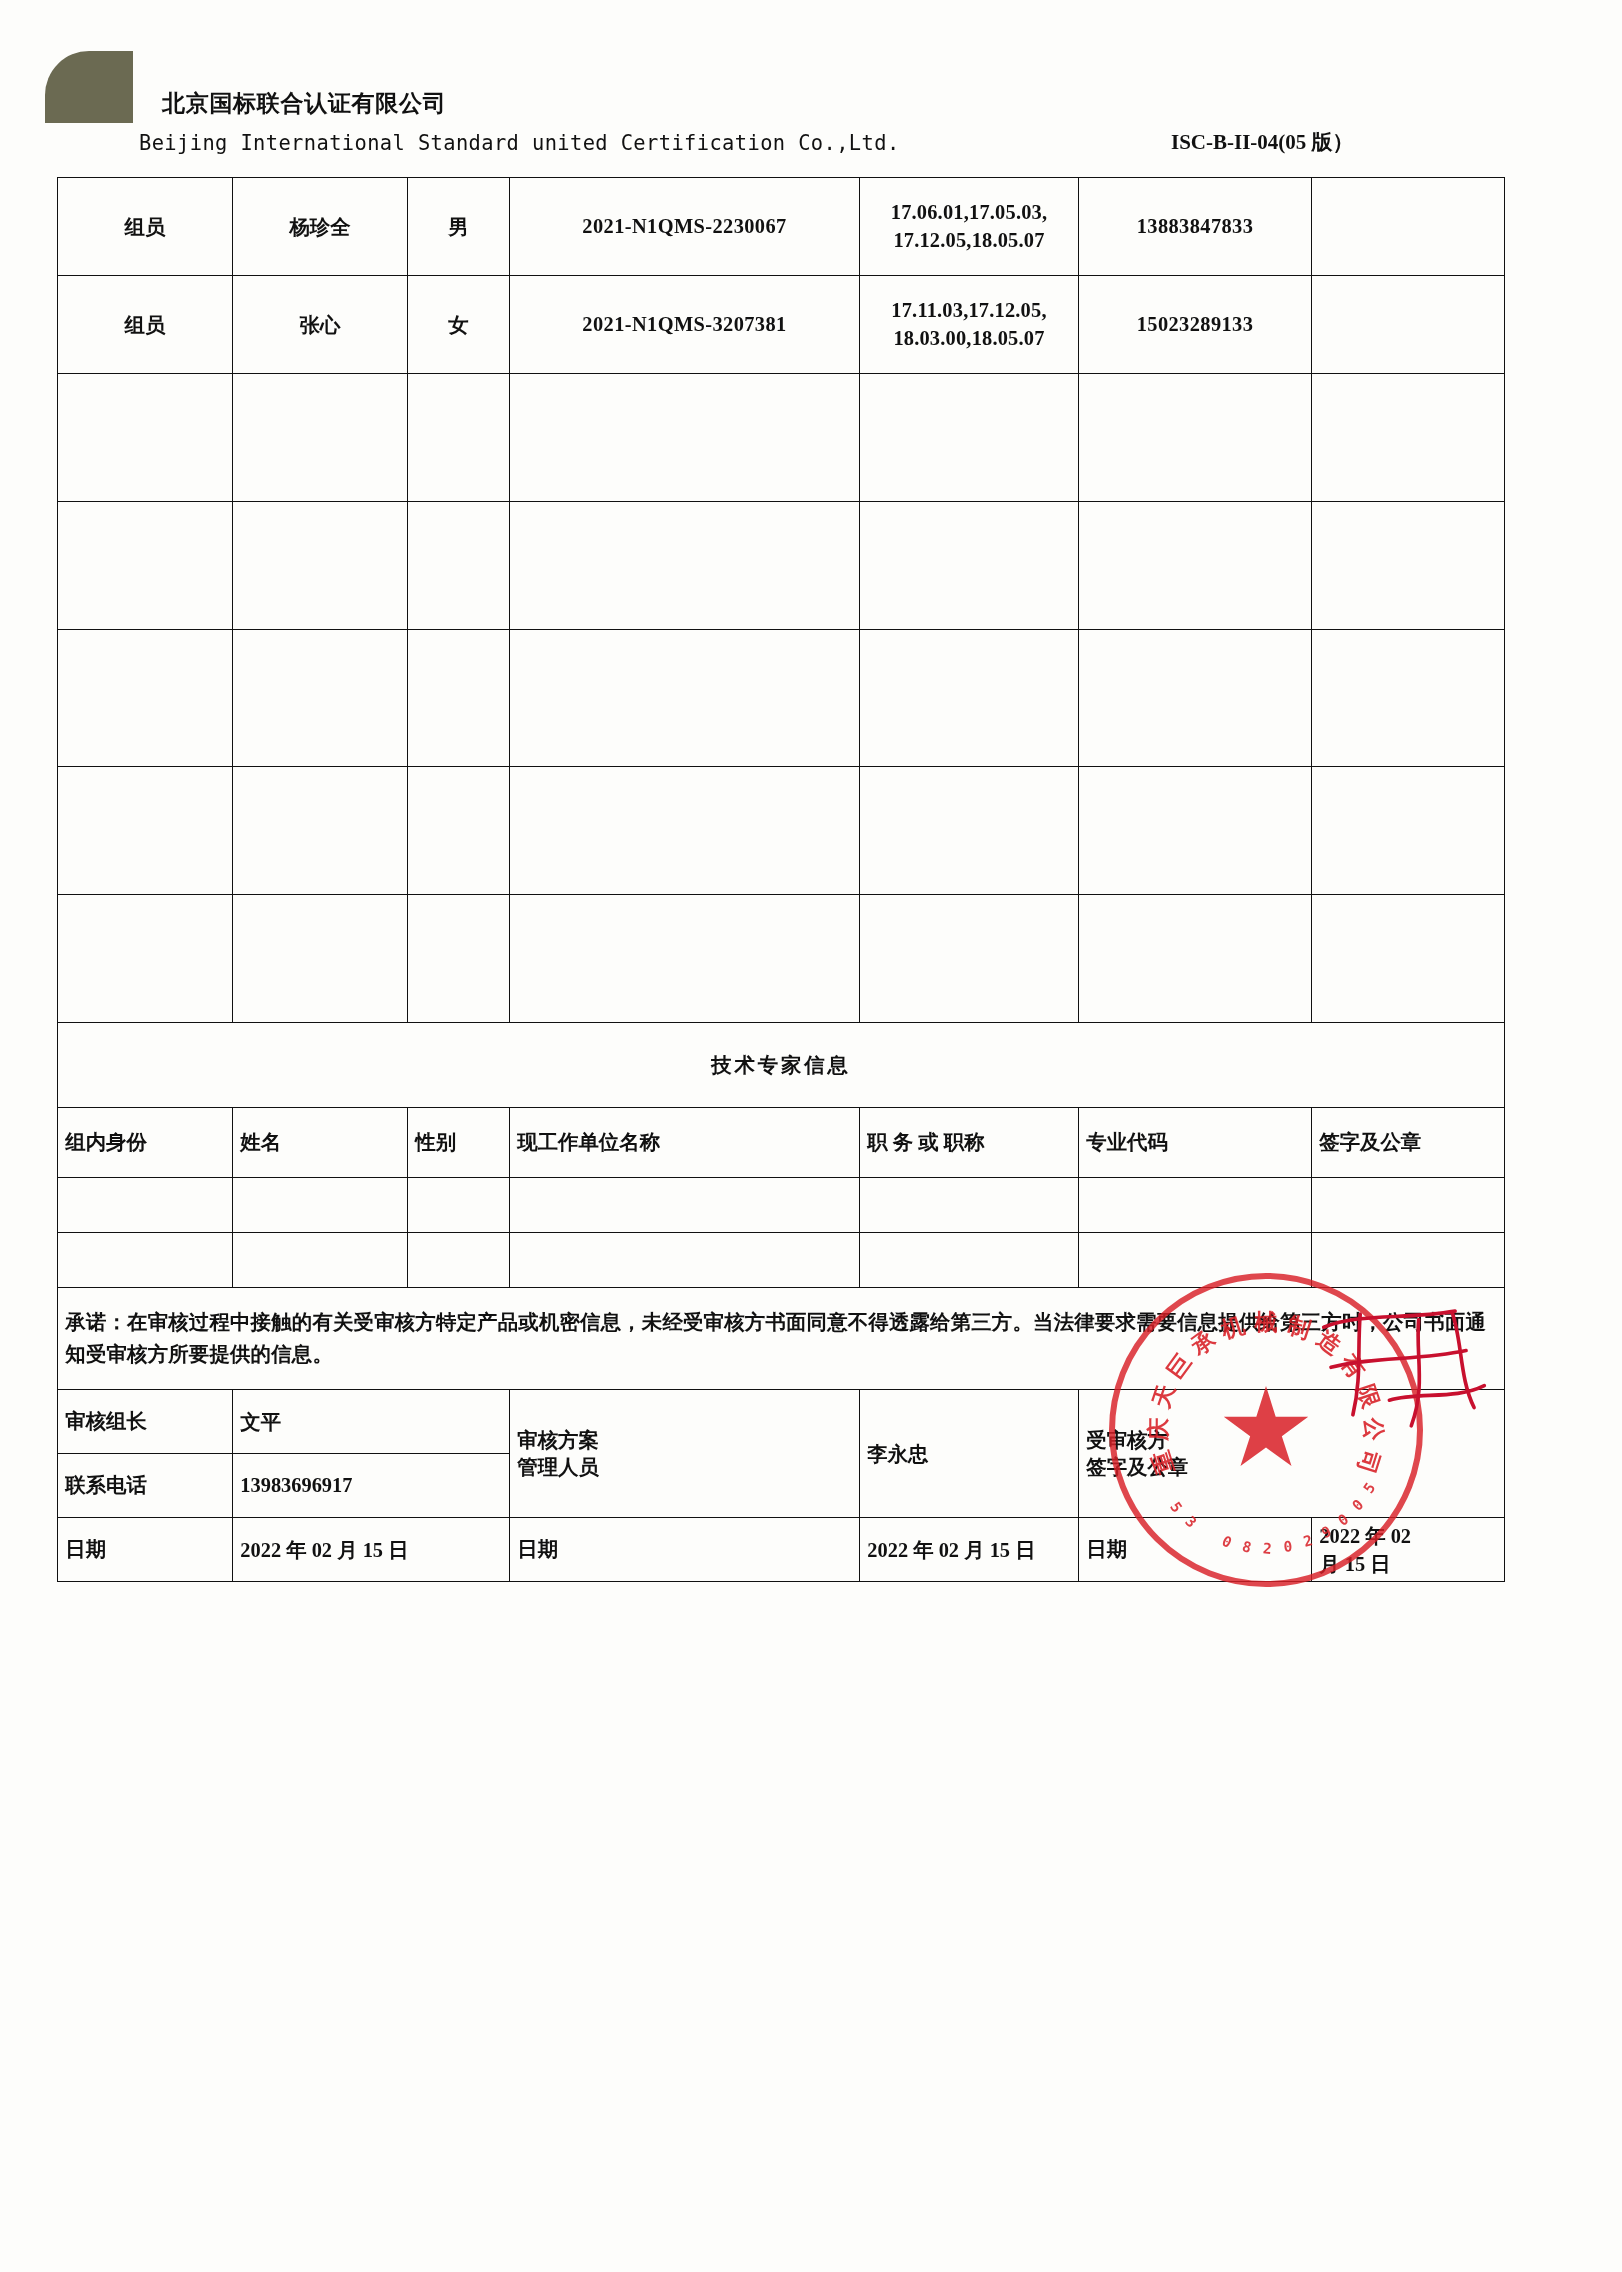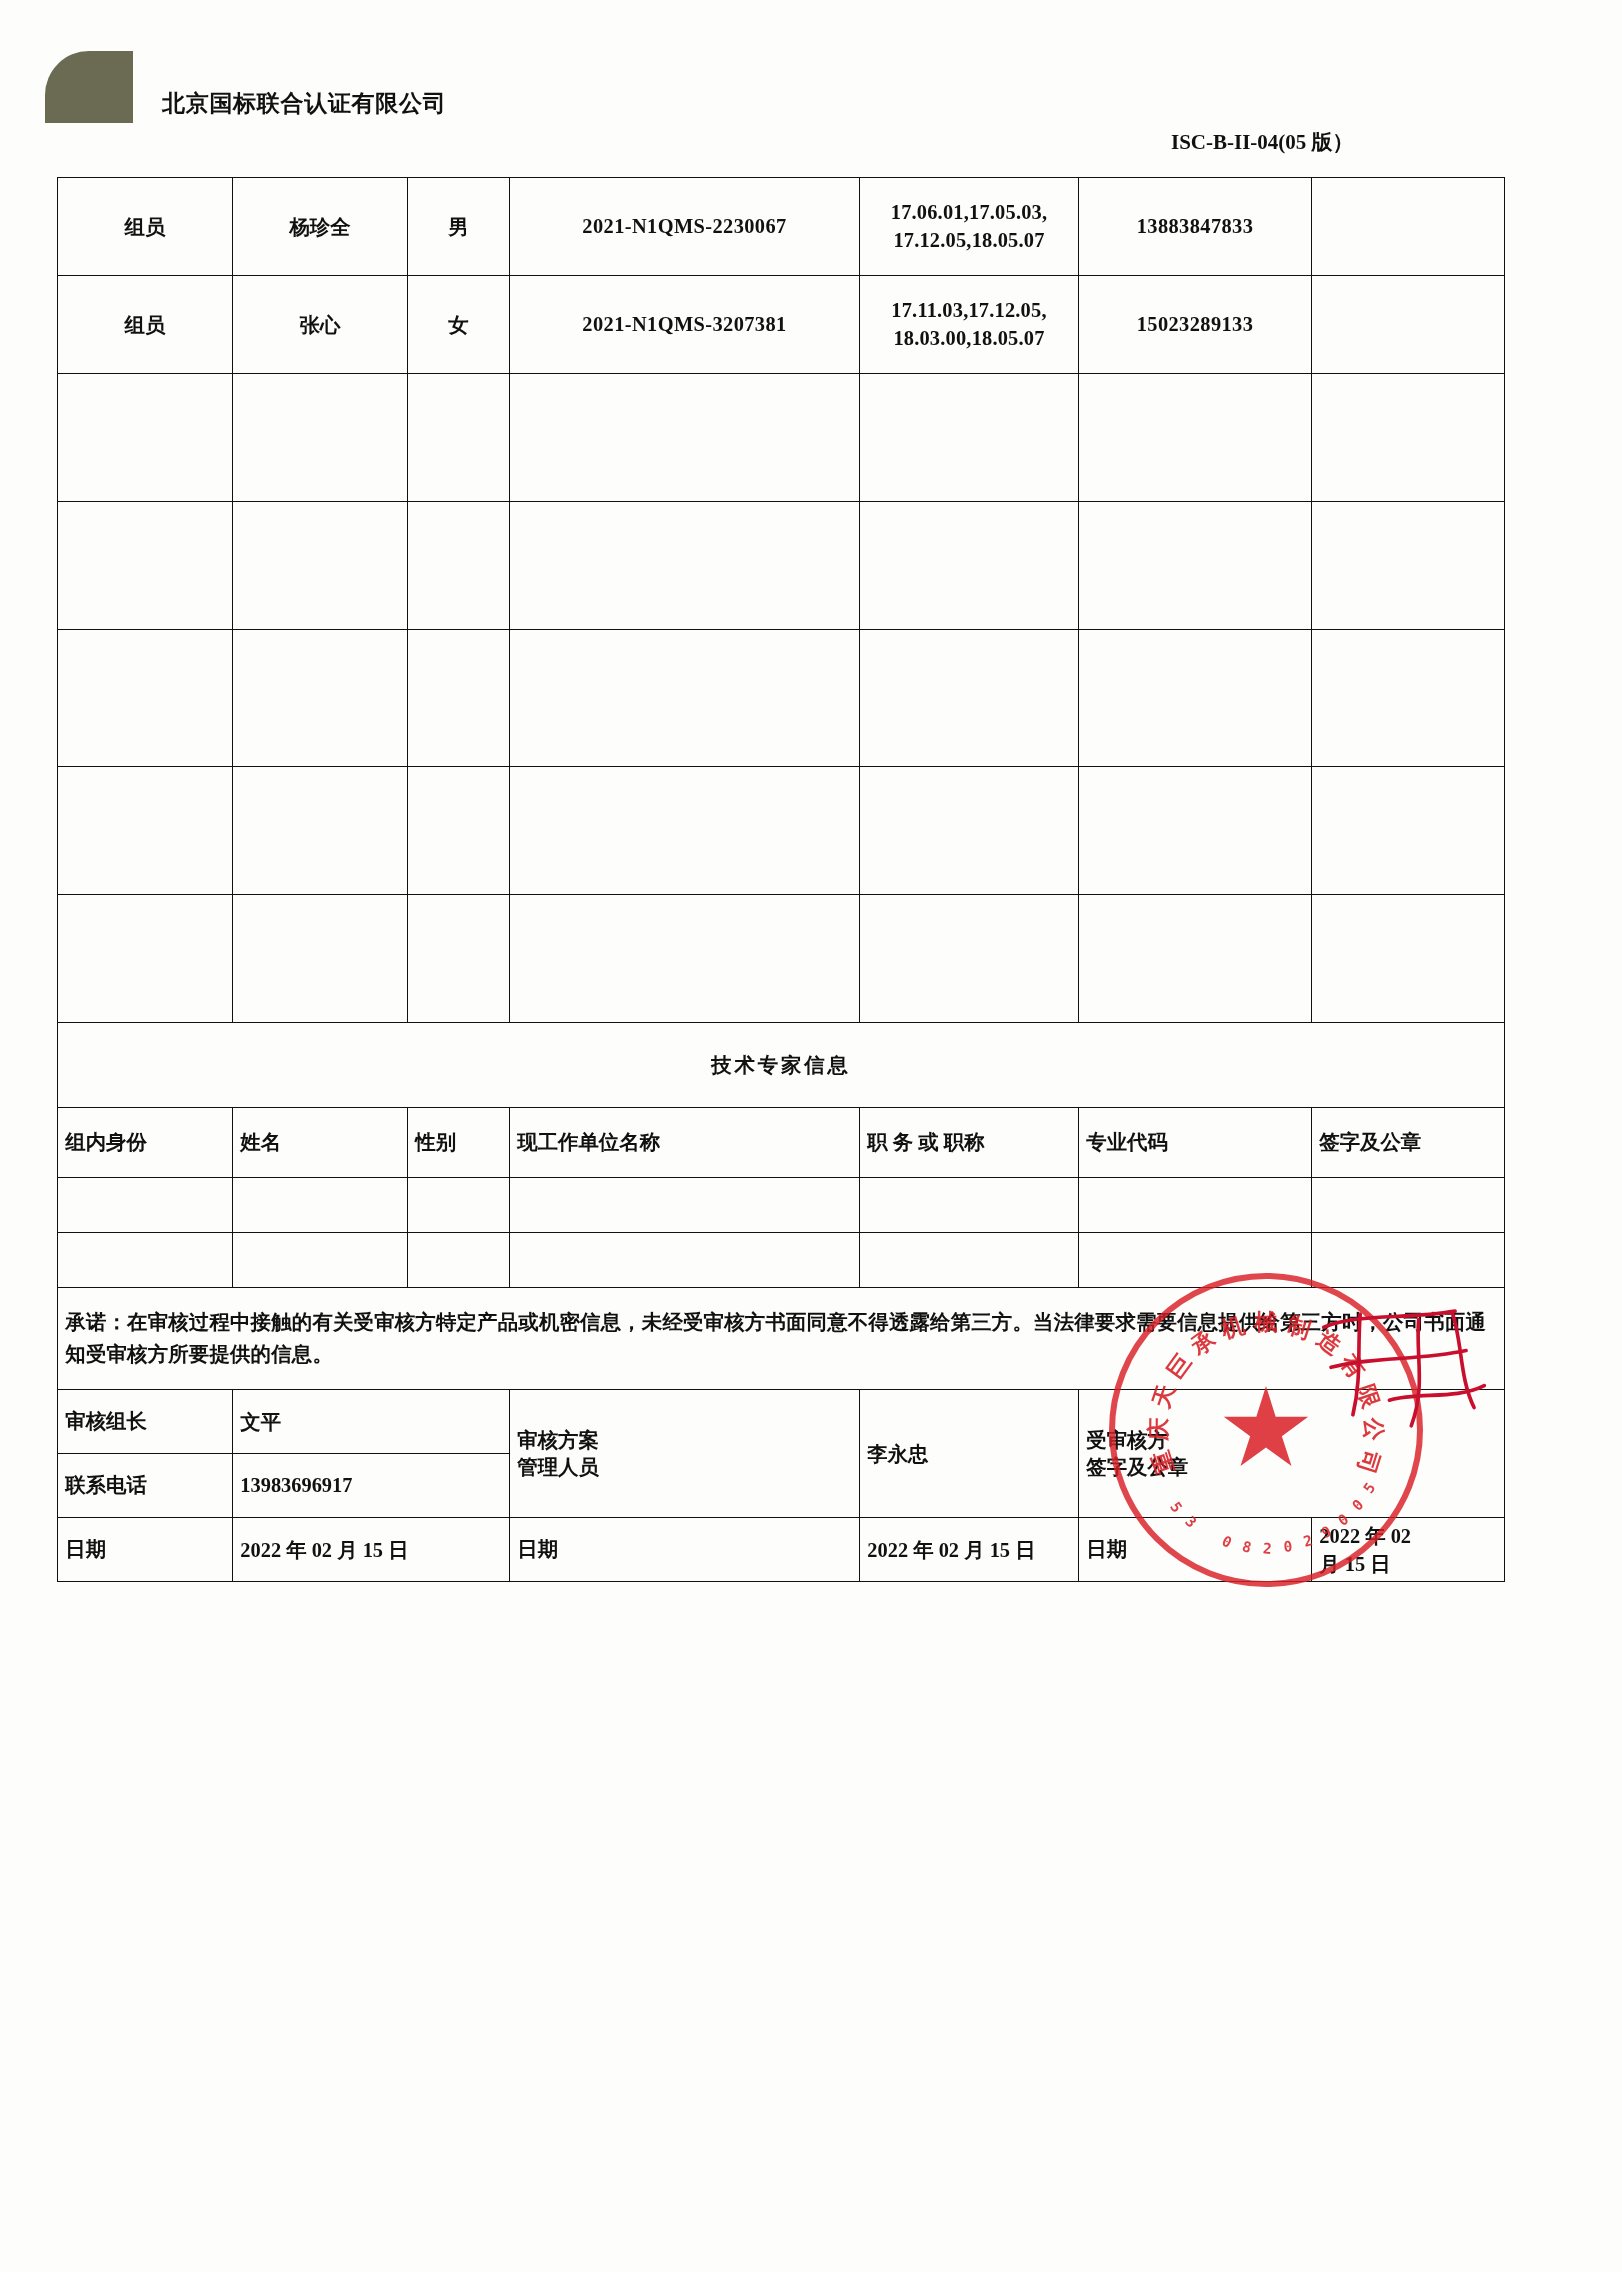--- a/index.html
+++ b/index.html
@@ -234,20 +234,21 @@
   }
 </style>
 </head>
 <body>
 
 <div class="page">
 
   <div class="header">
     <div class="logo-shape"></div>
     <div class="company-cn">北京国标联合认证有限公司</div>
+    <div class="company-en">Beijing International Standard united Certification Co.,Ltd.</div>
     <div class="doc-code">ISC-B-II-04(05 版）</div>
   </div>
 
   <div class="table-wrap">
     <table class="main">
       <colgroup>
         <col style="width:175px">
         <col style="width:175px">
         <col style="width:102px">
         <col style="width:350px">

